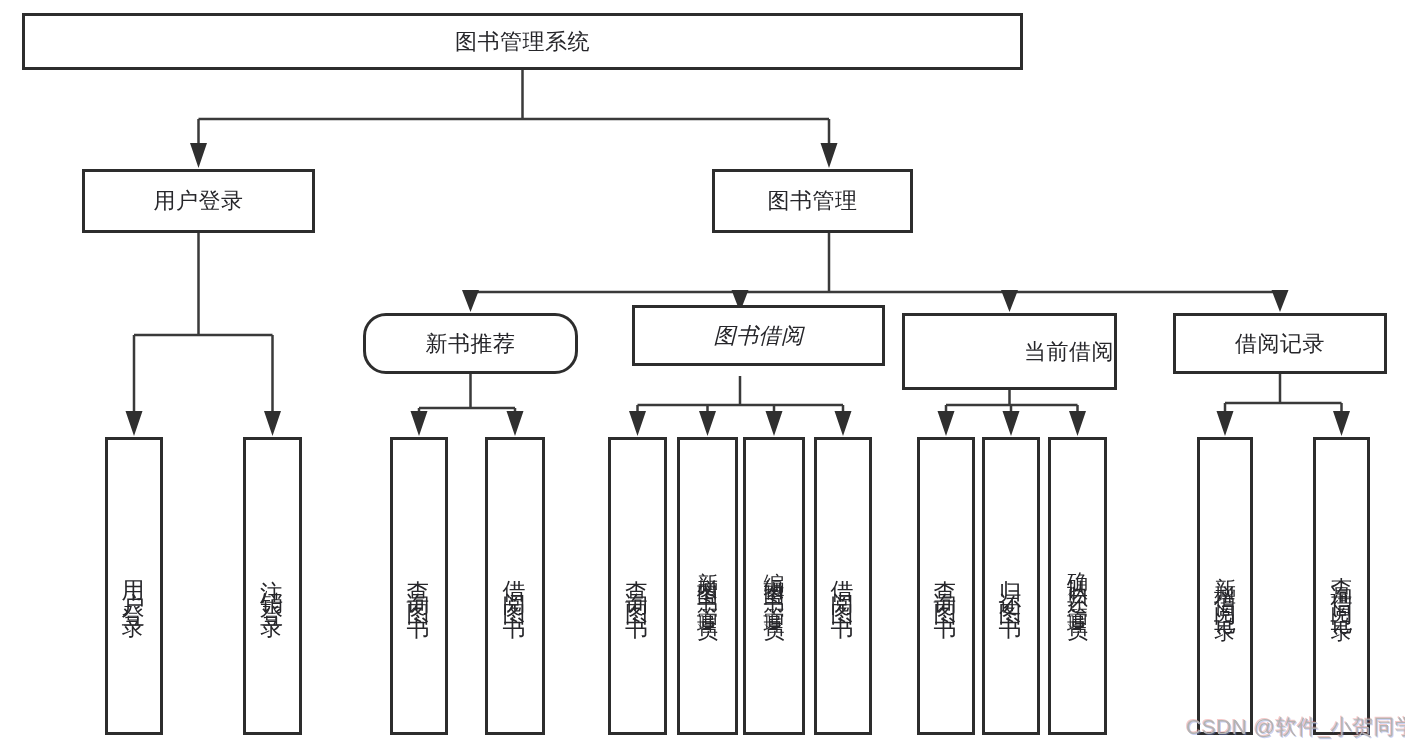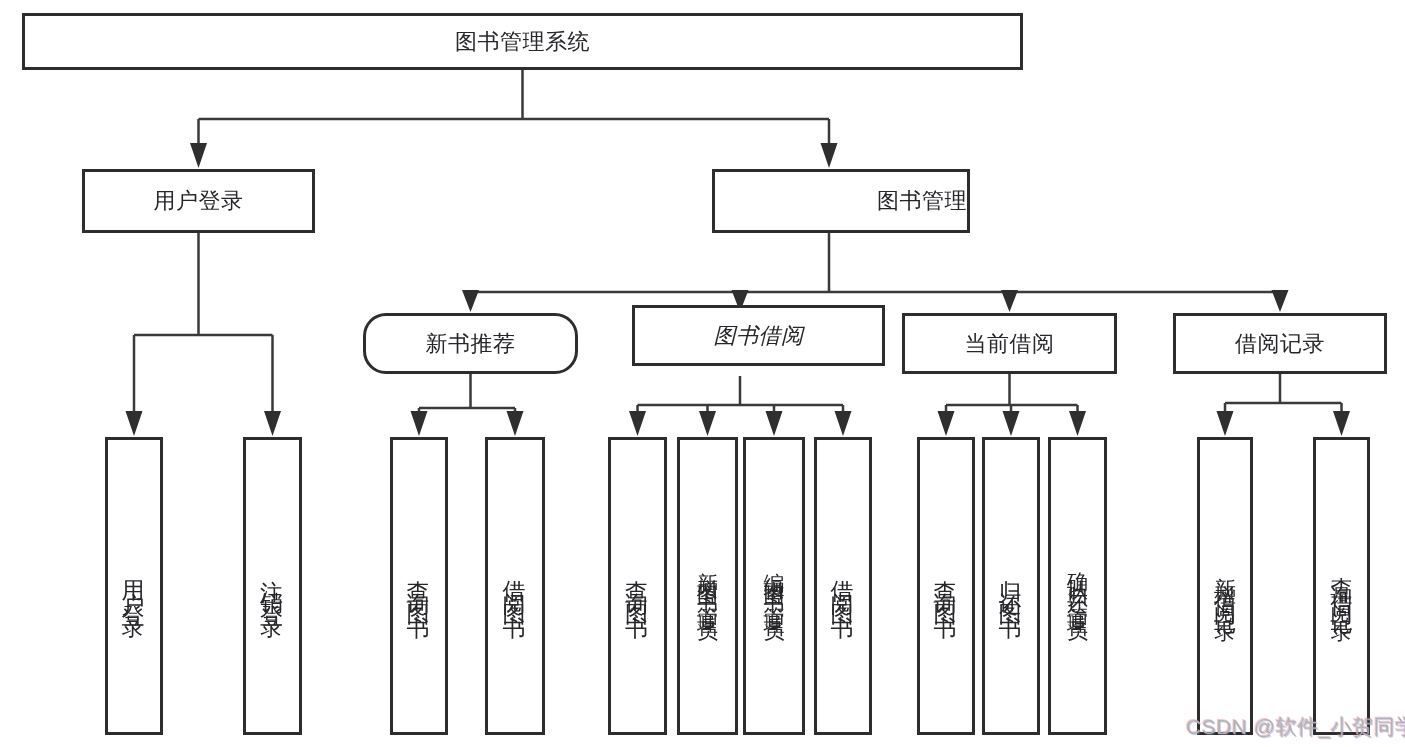--- a/index.html
+++ b/index.html
@@ -94,31 +94,31 @@
       M1333 411 H1350 L1341.5 436 Z"></path>
   </svg>
 
   <div class="node" style="left:22px; top:13px; width:1001px; height:57px;">
     <span class="lbl">图书管理系统</span>
   </div>
 
   <div class="node" style="left:82px; top:169px; width:233px; height:64px;">
     <span class="lbl">用户登录</span>
   </div>
-  <div class="node" style="left:712px; top:169px; width:258px; height:64px;justify-content:flex-end;">
+  <div class="node" style="left:712px; top:169px; width:201px; height:64px;">
     <span class="lbl">图书管理</span>
   </div>
 
   <div class="node" style="left:363px; top:313px; width:215px; height:61px;border-radius:23px;">
     <span class="lbl">新书推荐</span>
   </div>
   <div class="node" style="left:632px; top:305px; width:253px; height:61px;font-style:italic;">
     <span class="lbl">图书借阅</span>
   </div>
-  <div class="node" style="left:902px; top:313px; width:215px; height:61px;">
+  <div class="node" style="left:902px; top:313px; width:215px; height:77px;justify-content:flex-end;">
     <span class="lbl">当前借阅</span>
   </div>
   <div class="node" style="left:1173px; top:313px; width:214px; height:61px;">
     <span class="lbl">借阅记录</span>
   </div>
 
   <div class="node leaf" style="left:105px; top:437px; width:58px; height:298px;">
     <span class="lbl len4">用户登录</span>
   </div>
   <div class="node leaf" style="left:243px; top:437px; width:59px; height:298px;">

